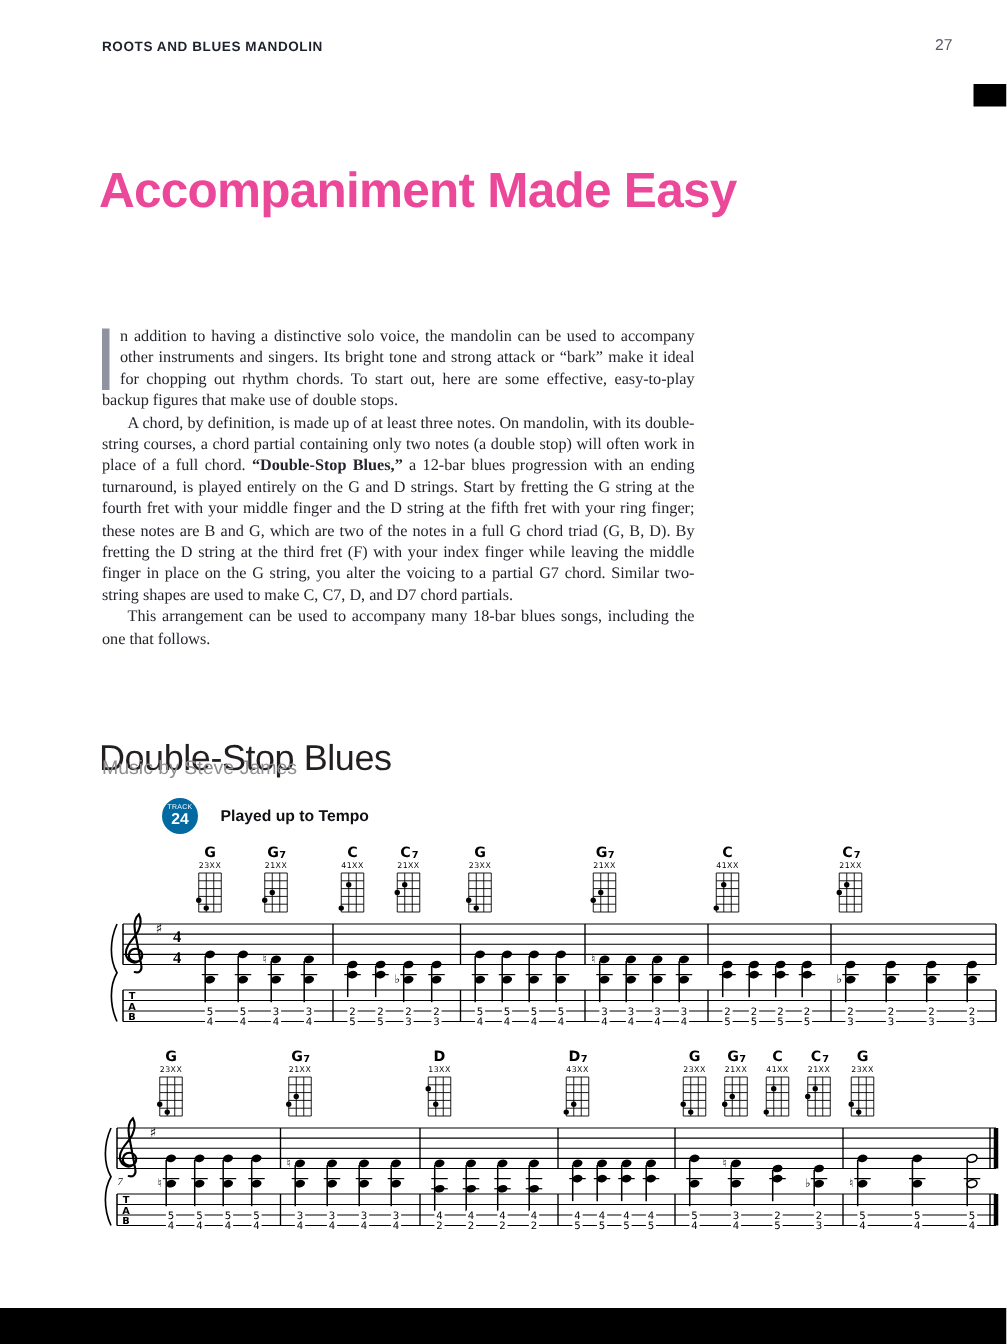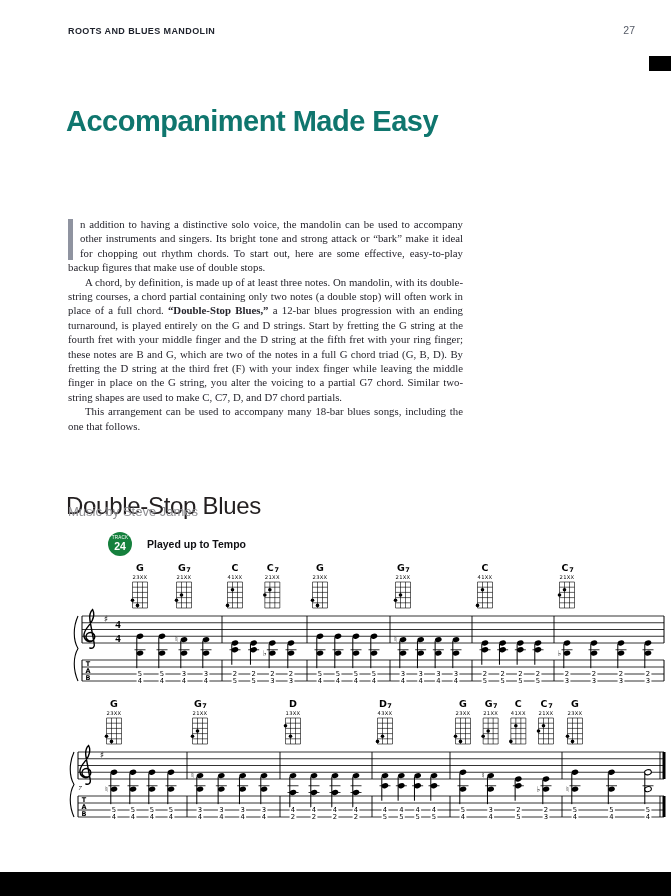--- a/index.html
+++ b/index.html
@@ -5,32 +5,32 @@
   html,body{margin:0;padding:0;}
   body{width:671px;height:896px;background:#ffffff;position:relative;overflow:hidden;
        font-family:"Liberation Serif",serif;color:#24242c;}
   .running-head{position:absolute;top:26px;left:68px;font-family:"Liberation Sans",sans-serif;
        font-weight:bold;font-size:9px;letter-spacing:.4px;color:#1d212b;}
   .page-num{position:absolute;top:24px;right:36px;font-family:"Liberation Sans",sans-serif;
        font-size:10.5px;color:#555a66;}
   .corner-tab{position:absolute;top:56px;right:0;width:22px;height:15px;background:#000;}
   .footer-band{position:absolute;bottom:0;left:0;width:671px;height:24px;background:#000;}
   .page-title{position:absolute;top:86px;left:66px;font-family:"Liberation Sans",sans-serif;
-       font-weight:bold;font-size:29px;letter-spacing:-0.5px;color:#0f766e;}
+       font-weight:bold;font-size:33px;letter-spacing:-0.5px;color:#ec4899;}
   .body-text{position:absolute;top:217px;left:68px;width:395px;font-size:10.8px;
        line-height:14.4px;text-align:justify;color:#25242c;}
   .body-text p{margin:0;}
   .body-text p.indent{text-indent:17px;}
   .dropbar{float:left;width:5px;height:41px;background:#8f93a0;margin:2px 7px 0 0;}
   .song-title{position:absolute;top:472px;left:66px;font-family:"Liberation Sans",sans-serif;
        font-weight:normal;font-size:24px;letter-spacing:-0.3px;color:#231f20;}
   .credit{position:absolute;top:504px;left:68px;font-family:"Liberation Sans",sans-serif;
        font-size:13px;color:#8f8f93;text-align:center;}
   .track-row{position:absolute;top:532px;left:108px;display:flex;align-items:center;}
-  .badge{width:24px;height:24px;border-radius:50%;background:#15803d;color:#fff;
+  .badge{width:24px;height:24px;border-radius:50%;background:#0369a1;color:#fff;
        font-family:"Liberation Sans",sans-serif;text-align:center;}
   .badge .tk{font-size:4.6px;line-height:6px;padding-top:3px;letter-spacing:.2px;}
   .badge .num{font-size:10.5px;font-weight:bold;line-height:10px;}
   .tempo-label{margin-left:15px;font-family:"Liberation Sans",sans-serif;font-weight:bold;
        font-size:10.5px;color:#101014;}
   .system{position:absolute;left:72px;}
   #system1{top:562px;}
   #system2{top:698px;}
   svg{overflow:visible;display:block;}
 </style>

